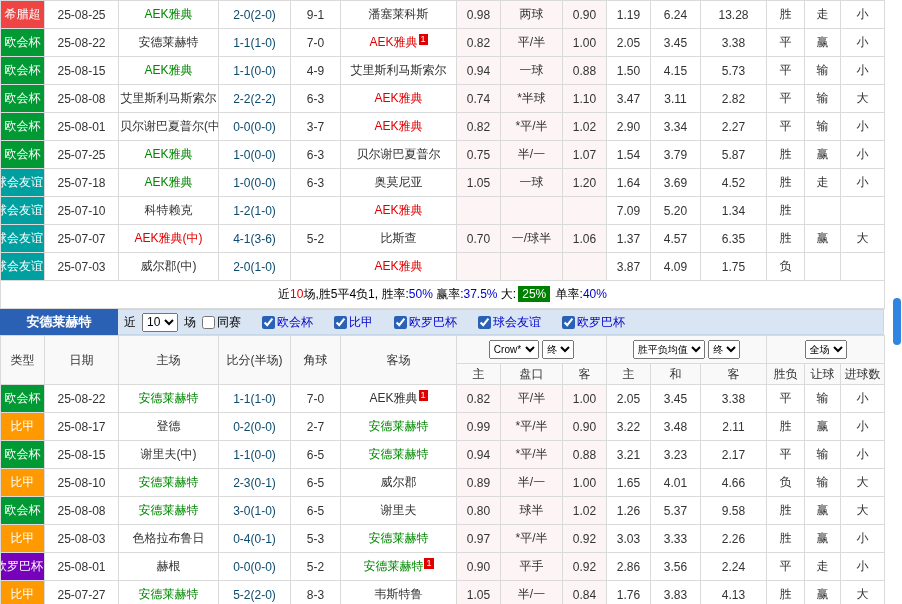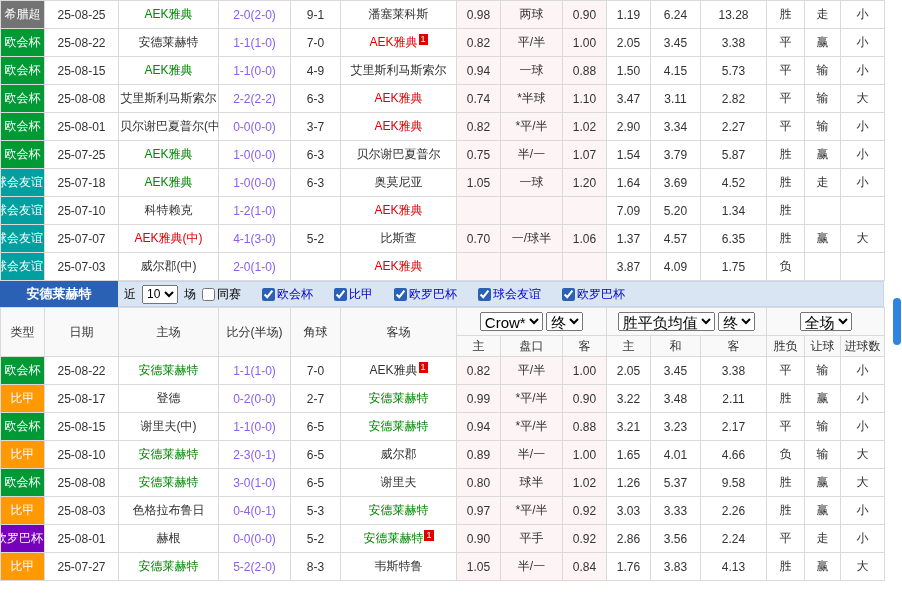--- a/index.html
+++ b/index.html
@@ -20,21 +20,21 @@
     overflow:hidden;
     white-space:nowrap;
     height:28px;
     color:#333;
   }
   .grid td.league {
     color:#fff;
     direction:rtl;
     font-size:12px;
   }
-  .grid td.score { color:#8b5cf6; }
+  .grid td.score { color:#0c4a6e; }
   .grid td.asian { background:#FDF5F5; }
 
   .t-green { color:#008800; }
   .t-red   { color:#E00000; }
   .t-black { color:#333333; }
 
   .badge {
     display:inline-block;
     background:#E00000;
     color:#fff;
@@ -69,21 +69,21 @@
   }
   .filter-rest select { font-size:12px; height:19px; }
   .chk { display:inline-flex; align-items:center; gap:2px; cursor:pointer; }
   .chk input { width:13px; height:13px; margin:0; accent-color:#2B61B4; }
   .lbl-blue { color:#0000CC; }
   .lbl-black { color:#000; }
 
   thead th { background:#F9F9F9; }
   tr.hdr th { height:28px; }
   tr.sub th { height:21px; }
-  .hdr select { font-size:15px; height:19px; max-width:96%; }
+  .hdr select { font-size:10px; height:19px; max-width:96%; }
 
   .scroll-thumb {
     position:absolute;
     right:1px; top:298px;
     width:8px; height:47px;
     background:#2E86E0;
     border-radius:4px;
   }
 </style>
 </head>
@@ -104,21 +104,21 @@
         <col style="width:44px">
       <col style="width:44px">
         <col style="width:50px">
         <col style="width:66px">
       <col style="width:38px">
         <col style="width:36px">
         <col style="width:44px">
     </colgroup>
     <tbody id="top-body">
         <tr>
-          <td class="league" style="background: #737373;">希腊超</td>
+          <td class="league" style="background: #ef4444;">希腊超</td>
           <td>25-08-25</td>
           <td><span class="t-green">AEK雅典</span></td>
           <td class="score">2-0(2-0)</td>
           <td>9-1</td>
           <td><span class="t-black">潘塞莱科斯</span></td>
           <td class="asian">0.98</td>
           <td class="asian">两球</td>
           <td class="asian">0.90</td>
           <td>1.19</td>
           <td>6.24</td>
@@ -243,21 +243,21 @@
           <td>5.20</td>
           <td>1.34</td>
           <td class="t-red">胜</td>
           <td class="t-black"></td>
           <td class="t-black"></td>
         </tr>
         <tr>
           <td class="league" style="background: rgb(0, 160, 160);">球会友谊</td>
           <td>25-07-07</td>
           <td><span class="t-red">AEK雅典(中)</span></td>
-          <td class="score">4-1(3-0)</td>
+          <td class="score">4-1(3-6)</td>
           <td>5-2</td>
           <td><span class="t-black">比斯查</span></td>
           <td class="asian">0.70</td>
           <td class="asian">一/球半</td>
           <td class="asian">1.06</td>
           <td>1.37</td>
           <td>4.57</td>
           <td>6.35</td>
           <td class="t-red">胜</td>
           <td class="t-red">赢</td>
@@ -272,20 +272,23 @@
           <td><span class="t-red">AEK雅典</span></td>
           <td class="asian"></td>
           <td class="asian"></td>
           <td class="asian"></td>
           <td>3.87</td>
           <td>4.09</td>
           <td>1.75</td>
           <td class="t-green">负</td>
           <td class="t-black"></td>
           <td class="t-black"></td>
+        </tr>
+        <tr>
+          <td class="summary-cell" colspan="15"><span class="sg-k">近</span><span class="sg-r">10</span><span class="sg-k">场,胜5平4负1, </span><span class="sg-k">胜率:</span><span class="sg-b">50%</span><span class="sg-k"> 赢率:</span><span class="sg-b">37.5%</span><span class="sg-k"> 大:</span><span class="sg-chip">25%</span><span class="sg-k"> 单率:</span><span class="sg-b">40%</span></td>
         </tr>
       </tbody>
   </table>
 
   <div class="filter-bar">
     <div class="team-tag">安德莱赫特</div>
     <div class="filter-rest">
       <span>近</span>
       <select>
         <option>10</option>

